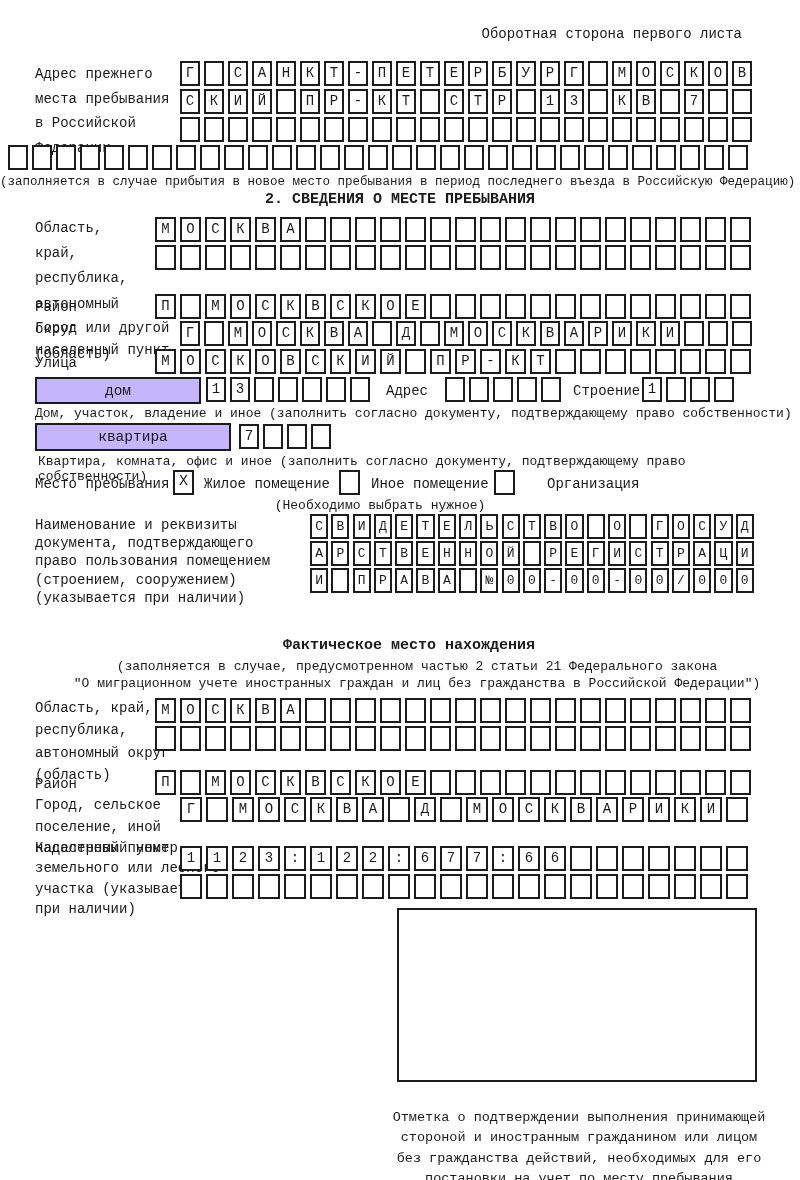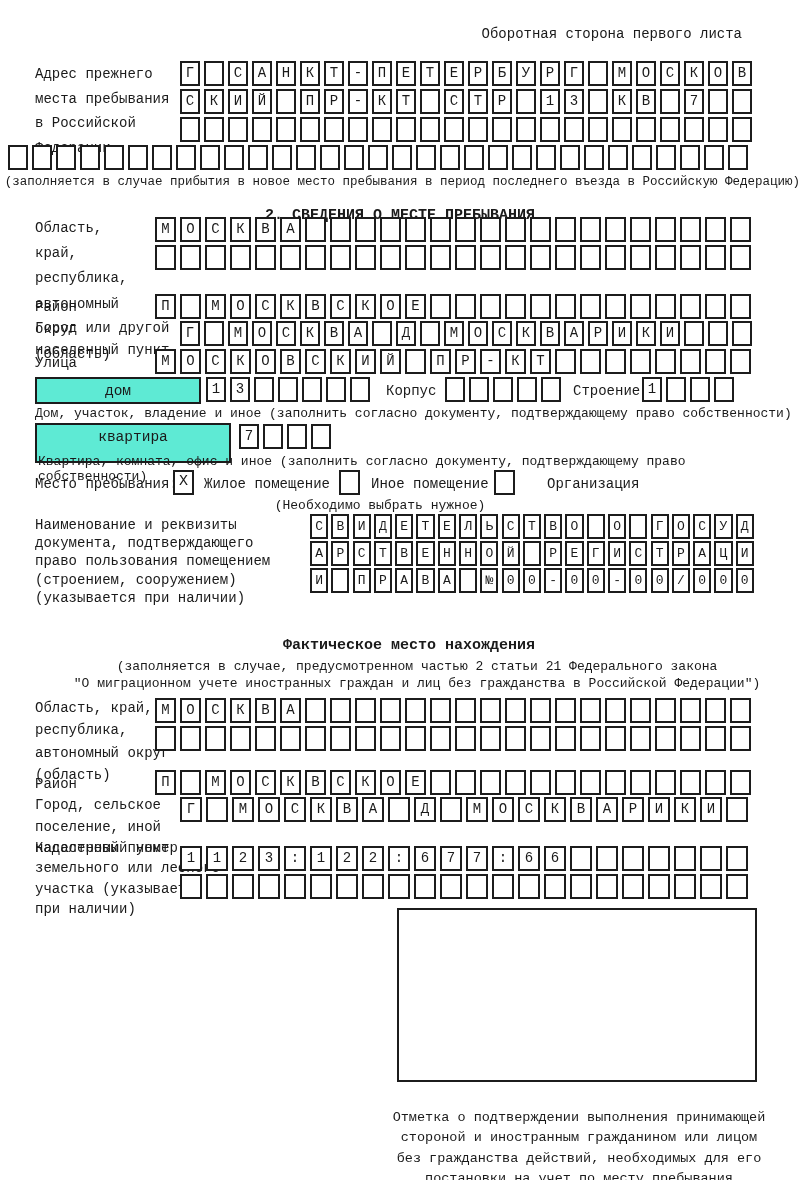--- a/index.html
+++ b/index.html
@@ -9,63 +9,63 @@
   .lbl{font-size:14px;line-height:1.6;}
   .row{position:absolute;white-space:nowrap;height:26px;}
   .cell{display:inline-block;box-sizing:border-box;width:20px;height:25px;border:2px solid #1c1c1c;
         margin-right:4px;background:#fff;text-align:center;font-size:14px;line-height:21px;vertical-align:top;}
   .p25 .cell{width:21px;}
   .p26 .cell{width:22px;}
   .p21 .cell{width:18.2px;margin-right:3.1px;font-size:13px;}
   .caption{font-size:12.5px;line-height:1.3;}
   .heading{font-weight:bold;font-size:15px;text-align:center;width:100%;}
   .widebox{position:absolute;box-sizing:border-box;border:2px solid #1c1c1c;text-align:center;
-           font-size:14.5px;background:#5eead4;}
+           font-size:14.5px;background:#c4b5fd;}
   .chk{position:absolute;box-sizing:border-box;width:21px;height:25px;border:2px solid #1c1c1c;
        background:#fff;text-align:center;font-size:15px;line-height:20px;}
   .center{text-align:center;padding-left:34px;}
 </style>
 </head>
 <body>
 
 <div id="page">
 
   <div class="abs lbl" style="top:23px;left:0;right:58px;text-align:right;">Оборотная сторона первого листа</div>
 
   <div class="abs lbl" style="top:62px;left:35px;width:135px;line-height:1.75;">Адрес прежнего места пребывания в Российской Федерации</div>
   <div class="row" style="top:61px;left:180px;"><span class="cell filled">Г</span><span class="cell"></span><span class="cell filled">С</span><span class="cell filled">А</span><span class="cell filled">Н</span><span class="cell filled">К</span><span class="cell filled">Т</span><span class="cell filled">-</span><span class="cell filled">П</span><span class="cell filled">Е</span><span class="cell filled">Т</span><span class="cell filled">Е</span><span class="cell filled">Р</span><span class="cell filled">Б</span><span class="cell filled">У</span><span class="cell filled">Р</span><span class="cell filled">Г</span><span class="cell"></span><span class="cell filled">М</span><span class="cell filled">О</span><span class="cell filled">С</span><span class="cell filled">К</span><span class="cell filled">О</span><span class="cell filled">В</span></div>
   <div class="row" style="top:89px;left:180px;"><span class="cell filled">С</span><span class="cell filled">К</span><span class="cell filled">И</span><span class="cell filled">Й</span><span class="cell"></span><span class="cell filled">П</span><span class="cell filled">Р</span><span class="cell filled">-</span><span class="cell filled">К</span><span class="cell filled">Т</span><span class="cell"></span><span class="cell filled">С</span><span class="cell filled">Т</span><span class="cell filled">Р</span><span class="cell"></span><span class="cell filled">1</span><span class="cell filled">3</span><span class="cell"></span><span class="cell filled">К</span><span class="cell filled">В</span><span class="cell"></span><span class="cell filled">7</span><span class="cell"></span><span class="cell"></span></div>
   <div class="row" style="top:117px;left:180px;"><span class="cell"></span><span class="cell"></span><span class="cell"></span><span class="cell"></span><span class="cell"></span><span class="cell"></span><span class="cell"></span><span class="cell"></span><span class="cell"></span><span class="cell"></span><span class="cell"></span><span class="cell"></span><span class="cell"></span><span class="cell"></span><span class="cell"></span><span class="cell"></span><span class="cell"></span><span class="cell"></span><span class="cell"></span><span class="cell"></span><span class="cell"></span><span class="cell"></span><span class="cell"></span><span class="cell"></span></div>
   <div class="row" style="top:145px;left:8px;"><span class="cell"></span><span class="cell"></span><span class="cell"></span><span class="cell"></span><span class="cell"></span><span class="cell"></span><span class="cell"></span><span class="cell"></span><span class="cell"></span><span class="cell"></span><span class="cell"></span><span class="cell"></span><span class="cell"></span><span class="cell"></span><span class="cell"></span><span class="cell"></span><span class="cell"></span><span class="cell"></span><span class="cell"></span><span class="cell"></span><span class="cell"></span><span class="cell"></span><span class="cell"></span><span class="cell"></span><span class="cell"></span><span class="cell"></span><span class="cell"></span><span class="cell"></span><span class="cell"></span><span class="cell"></span><span class="cell"></span></div>
-  <div class="abs caption" style="top:174px;left:0;right:0;text-align:right;">(заполняется в случае прибытия в новое место пребывания в период последнего въезда в Российскую Федерацию)</div>
+  <div class="abs caption" style="top:174px;left:0;right:0;text-align:left;">(заполняется в случае прибытия в новое место пребывания в период последнего въезда в Российскую Федерацию)</div>
 
-  <div class="abs heading" style="top:191px;left:0;margin-top:16px;">2. СВЕДЕНИЯ О МЕСТЕ ПРЕБЫВАНИЯ</div>
+  <div class="abs heading" style="top:191px;left:0;">2. СВЕДЕНИЯ О МЕСТЕ ПРЕБЫВАНИЯ</div>
 
   <div class="abs lbl" style="top:216px;left:35px;width:115px;line-height:1.8;">Область, край, республика, автономный округ (область)</div>
   <div class="row p25" style="top:217px;left:155px;"><span class="cell filled">М</span><span class="cell filled">О</span><span class="cell filled">С</span><span class="cell filled">К</span><span class="cell filled">В</span><span class="cell filled">А</span><span class="cell"></span><span class="cell"></span><span class="cell"></span><span class="cell"></span><span class="cell"></span><span class="cell"></span><span class="cell"></span><span class="cell"></span><span class="cell"></span><span class="cell"></span><span class="cell"></span><span class="cell"></span><span class="cell"></span><span class="cell"></span><span class="cell"></span><span class="cell"></span><span class="cell"></span><span class="cell"></span></div>
   <div class="row p25" style="top:245px;left:155px;"><span class="cell"></span><span class="cell"></span><span class="cell"></span><span class="cell"></span><span class="cell"></span><span class="cell"></span><span class="cell"></span><span class="cell"></span><span class="cell"></span><span class="cell"></span><span class="cell"></span><span class="cell"></span><span class="cell"></span><span class="cell"></span><span class="cell"></span><span class="cell"></span><span class="cell"></span><span class="cell"></span><span class="cell"></span><span class="cell"></span><span class="cell"></span><span class="cell"></span><span class="cell"></span><span class="cell"></span></div>
 
   <div class="abs lbl" style="top:296px;left:35px;">Район</div>
   <div class="row p25" style="top:294px;left:155px;"><span class="cell filled">П</span><span class="cell"></span><span class="cell filled">М</span><span class="cell filled">О</span><span class="cell filled">С</span><span class="cell filled">К</span><span class="cell filled">В</span><span class="cell filled">С</span><span class="cell filled">К</span><span class="cell filled">О</span><span class="cell filled">Е</span><span class="cell"></span><span class="cell"></span><span class="cell"></span><span class="cell"></span><span class="cell"></span><span class="cell"></span><span class="cell"></span><span class="cell"></span><span class="cell"></span><span class="cell"></span><span class="cell"></span><span class="cell"></span><span class="cell"></span></div>
 
   <div class="abs lbl" style="top:318px;left:35px;width:150px;line-height:1.55;">Город или другой населенный пункт</div>
   <div class="row" style="top:321px;left:180px;"><span class="cell filled">Г</span><span class="cell"></span><span class="cell filled">М</span><span class="cell filled">О</span><span class="cell filled">С</span><span class="cell filled">К</span><span class="cell filled">В</span><span class="cell filled">А</span><span class="cell"></span><span class="cell filled">Д</span><span class="cell"></span><span class="cell filled">М</span><span class="cell filled">О</span><span class="cell filled">С</span><span class="cell filled">К</span><span class="cell filled">В</span><span class="cell filled">А</span><span class="cell filled">Р</span><span class="cell filled">И</span><span class="cell filled">К</span><span class="cell filled">И</span><span class="cell"></span><span class="cell"></span><span class="cell"></span></div>
 
   <div class="abs lbl" style="top:352px;left:35px;">Улица</div>
   <div class="row p25" style="top:349px;left:155px;"><span class="cell filled">М</span><span class="cell filled">О</span><span class="cell filled">С</span><span class="cell filled">К</span><span class="cell filled">О</span><span class="cell filled">В</span><span class="cell filled">С</span><span class="cell filled">К</span><span class="cell filled">И</span><span class="cell filled">Й</span><span class="cell"></span><span class="cell filled">П</span><span class="cell filled">Р</span><span class="cell filled">-</span><span class="cell filled">К</span><span class="cell filled">Т</span><span class="cell"></span><span class="cell"></span><span class="cell"></span><span class="cell"></span><span class="cell"></span><span class="cell"></span><span class="cell"></span><span class="cell"></span></div>
 
   <div class="widebox" style="top:377px;left:35px;width:166px;height:27px;line-height:24px;">дом</div>
   <div class="row" style="top:377px;left:206px;"><span class="cell filled">1</span><span class="cell filled">3</span><span class="cell"></span><span class="cell"></span><span class="cell"></span><span class="cell"></span><span class="cell"></span></div>
-  <div class="abs lbl" style="top:380px;left:386px;">Корпус</div>
+  <div class="abs lbl" style="top:380px;left:386px;">Адрес</div>
   <div class="row" style="top:377px;left:445px;"><span class="cell"></span><span class="cell"></span><span class="cell"></span><span class="cell"></span><span class="cell"></span></div>
   <div class="abs lbl" style="top:380px;left:573px;">Строение</div>
   <div class="row" style="top:377px;left:642px;"><span class="cell filled">1</span><span class="cell"></span><span class="cell"></span><span class="cell"></span></div>
   <div class="abs" style="top:406px;left:35px;font-size:13px;">Дом, участок, владение и иное (заполнить согласно документу, подтверждающему право собственности)</div>
 
-  <div class="widebox" style="top:423px;left:35px;width:196px;height:40px;line-height:25px;">квартира</div>
+  <div class="widebox" style="top:423px;left:35px;width:196px;height:28px;line-height:25px;">квартира</div>
   <div class="row" style="top:424px;left:239px;"><span class="cell filled">7</span><span class="cell"></span><span class="cell"></span><span class="cell"></span></div>
   <div class="abs" style="top:454px;left:38px;font-size:13px;">Квартира, комната, офис и иное (заполнить согласно документу, подтверждающему право собственности)</div>
 
   <div class="abs lbl" style="top:473px;left:35px;">Место пребывания:</div>
   <span class="chk" style="top:470px;left:173px;">X</span>
   <div class="abs lbl" style="top:473px;left:204px;text-align:center;">Жилое помещение</div>
   <span class="chk" style="top:470px;left:339px;"></span>
   <div class="abs lbl" style="top:473px;left:371px;">Иное помещение</div>
   <span class="chk" style="top:470px;left:494px;"></span>
   <div class="abs lbl" style="top:473px;left:547px;">Организация</div>

